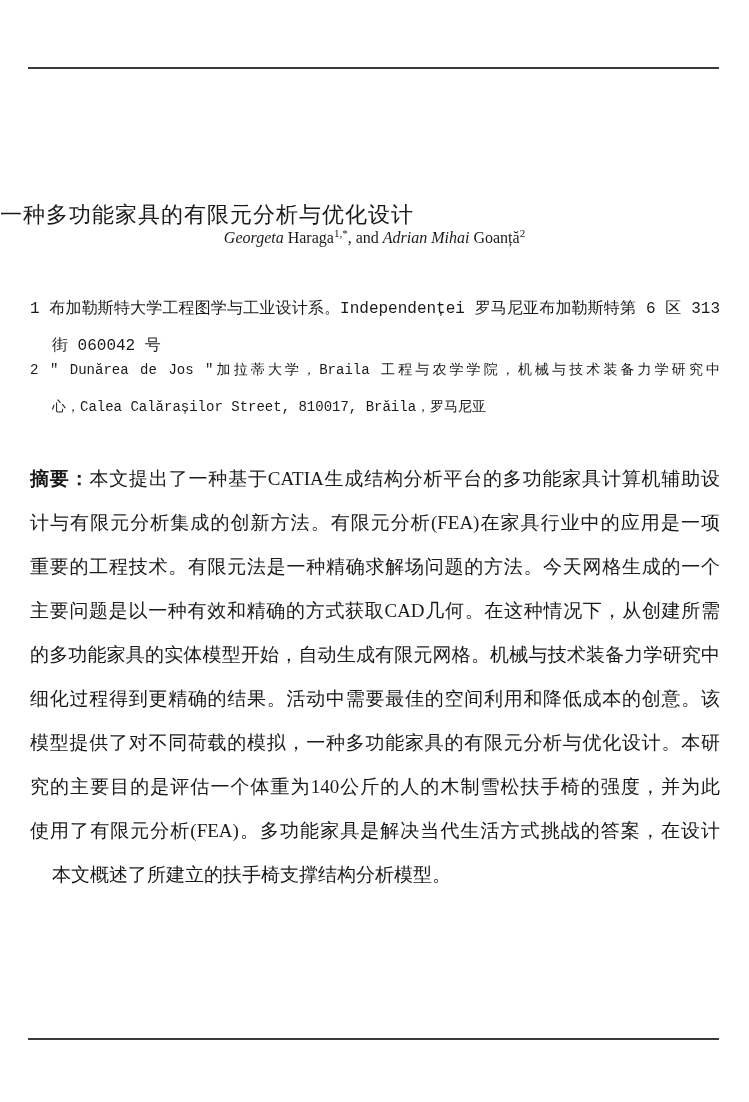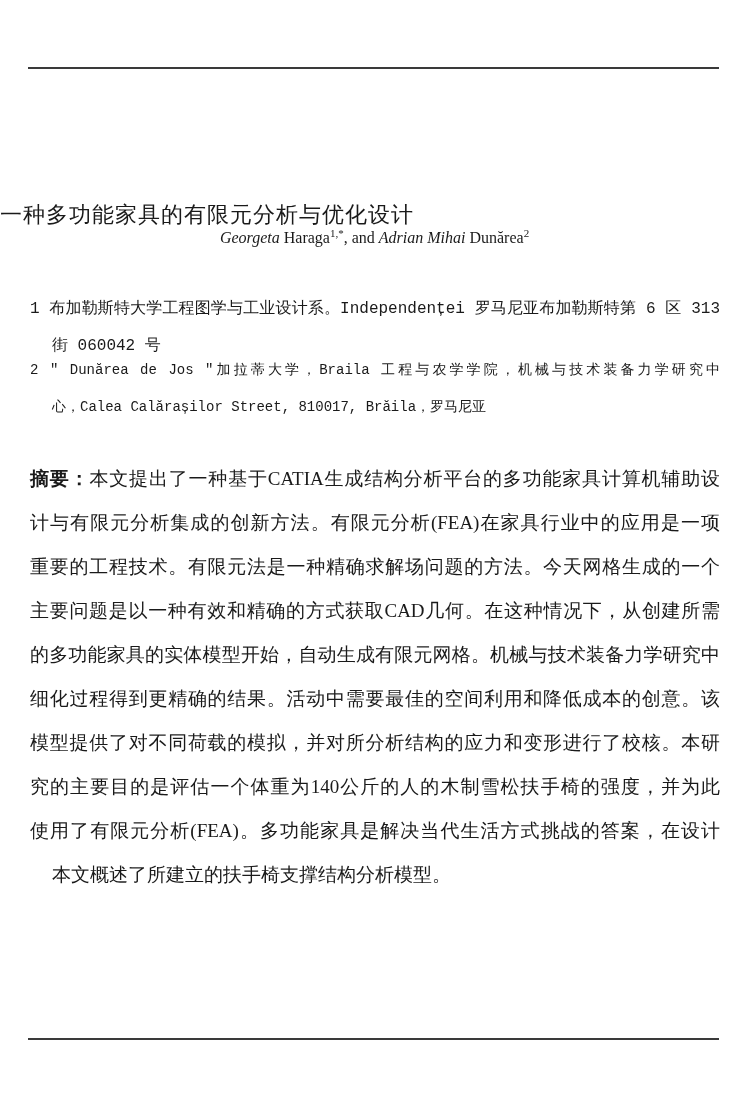--- a/index.html
+++ b/index.html
@@ -70,40 +70,40 @@
 </style>
 </head>
 <body>
 
 <div class="page">
 
   <div class="rule rule-top"></div>
 
   <h1 class="doc-title">一种多功能家具的有限元分析与优化设计</h1>
 
-  <div class="authors"><span class="it">Georgeta</span><span> Haraga</span><sup>1,*</sup><span>, and </span><span class="it">Adrian Mihai</span><span> Dunărea</span><sup>2</sup></div>
+  <div class="authors"><span class="it">Georgeta</span><span> Haraga</span><sup>1,*</sup><span>, and </span><span class="it">Adrian Mihai</span><span> Goanță</span><sup>2</sup></div>
 
   <div class="block affil affil-1">
     <div class="jline">1 布加勒斯特大学工程图学与工业设计系。Independenței 罗马尼亚布加勒斯特第 6 区 313</div>
     <div class="lline">街 060042 号</div>
   </div>
 
   <div class="block affil affil-2">
     <div class="jline">2 ″ Dunărea de Jos ″加拉蒂大学，Braila 工程与农学学院，机械与技术装备力学研究中</div>
     <div class="lline">心，Calea Calărașilor Street, 810017, Brăila，罗马尼亚</div>
   </div>
 
   <div class="block abstract">
     <div class="jline"><span class="label">摘要：</span><span>本文提出了一种基于CATIA生成结构分析平台的多功能家具计算机辅助设</span></div>
     <div class="jline">计与有限元分析集成的创新方法。有限元分析(FEA)在家具行业中的应用是一项</div>
     <div class="jline">重要的工程技术。有限元法是一种精确求解场问题的方法。今天网格生成的一个</div>
     <div class="jline">主要问题是以一种有效和精确的方式获取CAD几何。在这种情况下，从创建所需</div>
     <div class="jline">的多功能家具的实体模型开始，自动生成有限元网格。机械与技术装备力学研究中</div>
     <div class="jline">细化过程得到更精确的结果。活动中需要最佳的空间利用和降低成本的创意。该</div>
-    <div class="jline">模型提供了对不同荷载的模拟，并对所分析结构的应力和变形进行了校核。本研</div>
+    <div class="jline">模型提供了对不同荷载的模拟，一种多功能家具的有限元分析与优化设计。本研</div>
     <div class="jline">究的主要目的是评估一个体重为140公斤的人的木制雪松扶手椅的强度，并为此</div>
     <div class="jline">使用了有限元分析(FEA)。多功能家具是解决当代生活方式挑战的答案，在设计</div>
     <div class="lline">本文概述了所建立的扶手椅支撑结构分析模型。</div>
   </div>
 
   <div class="rule rule-bottom"></div>
 
 </div>
 
 </body></html>

